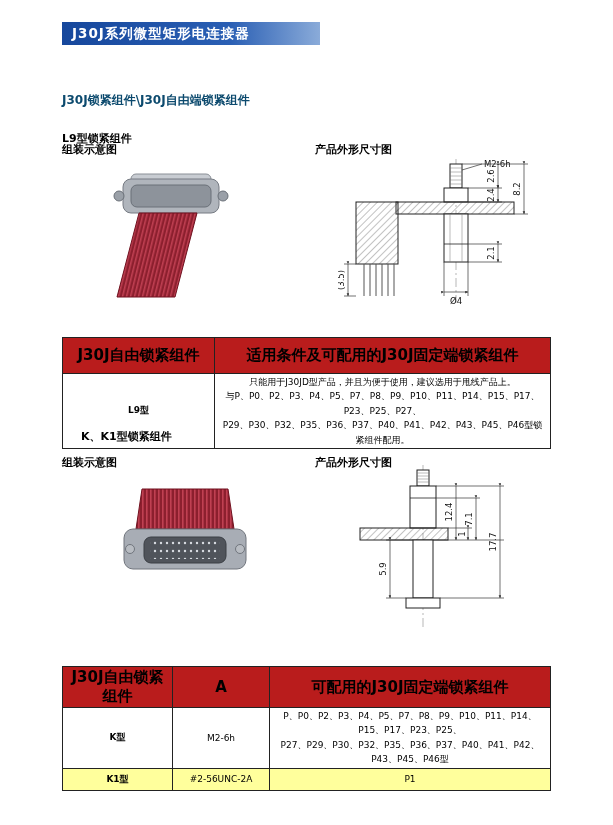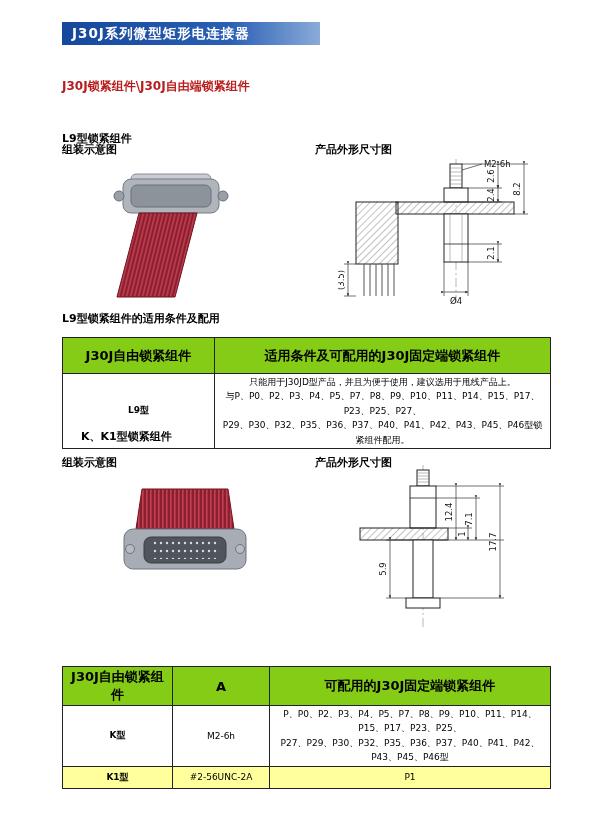--- a/index.html
+++ b/index.html
@@ -8,29 +8,29 @@
     position:relative; width:613px; height:825px; background:#ffffff;
     font-family:"DejaVu Sans","Liberation Sans",sans-serif; color:#111;
     overflow:hidden;
   }
   .banner {
     position:absolute; left:62px; top:22px; width:258px; height:23px;
     line-height:23px; padding-left:10px; color:#ffffff;
     font-size:13.5px; font-weight:bold; letter-spacing:1px;
     background:linear-gradient(90deg,#16479c 0%,#2a5fb4 65%,#8aabd9 100%);
   }
-  .red-heading { position:absolute; left:62px; top:78px; color:#b91c1c; font-size:12px; font-weight:bold; }
+  .red-heading { position:absolute; left:62px; top:92px; color:#0c4a6e; font-size:12px; font-weight:bold; }
   .bold-label { position:absolute; font-size:11px; font-weight:bold; color:#000; }
   .fig { position:absolute; }
   .tbl { position:absolute; border-collapse:collapse; table-layout:fixed; background:#fff; }
   .tbl td {
     border:1px solid #222; font-size:9px; padding:1px 4px;
     text-align:center; vertical-align:middle; color:#000;
   }
-  .tbl .hdr td { background:#84cc16; font-weight:bold; font-size:13px; height:36px; }
+  .tbl .hdr td { background:#b91c1c; font-weight:bold; font-size:15px; height:36px; }
   .cell-lines div { line-height:1.6; }
   .bold { font-weight:bold; }
   .row-yellow td { background:#ffff9c; }
   svg text { font-family:"DejaVu Sans","Liberation Sans",sans-serif; font-size:8.5px; fill:#111; }
   svg .dim { stroke:#333; stroke-width:0.7; fill:none; }
   svg .part { stroke:#222; stroke-width:1; fill:#ffffff; }
 </style>
 </head>
 <body>
 
@@ -98,21 +98,20 @@
     <line x1="130" y1="88" x2="164" y2="88" class="dim"></line>
     <line x1="130" y1="106" x2="164" y2="106" class="dim"></line>
     <line x1="160" y1="88" x2="160" y2="106" class="dim" marker-start="url(#arr1)" marker-end="url(#arr1)"></line>
     <text x="156" y="97" transform="rotate(-90 156 97)" text-anchor="middle">2.1</text>
     <line x1="106" y1="106" x2="106" y2="140" class="dim"></line>
     <line x1="130" y1="106" x2="130" y2="140" class="dim"></line>
     <line x1="106" y1="136" x2="130" y2="136" class="dim" marker-start="url(#arr1)" marker-end="url(#arr1)"></line>
     <text x="118" y="148" text-anchor="middle">Ø4</text>
   </svg>
 
-  <div class="bold-label" style="left:62px;top:311px;">L9型锁紧组件的适用条件及配用</div>
 
   <table class="tbl" style="left:62px;top:337px;width:489px;">
     <colgroup>
         <col style="width:152px">
         <col>
       </colgroup>
     <tbody>
       <tr class="hdr">
         <td>J30J自由锁紧组件</td>
         <td>适用条件及可配用的J30J固定端锁紧组件</td>

